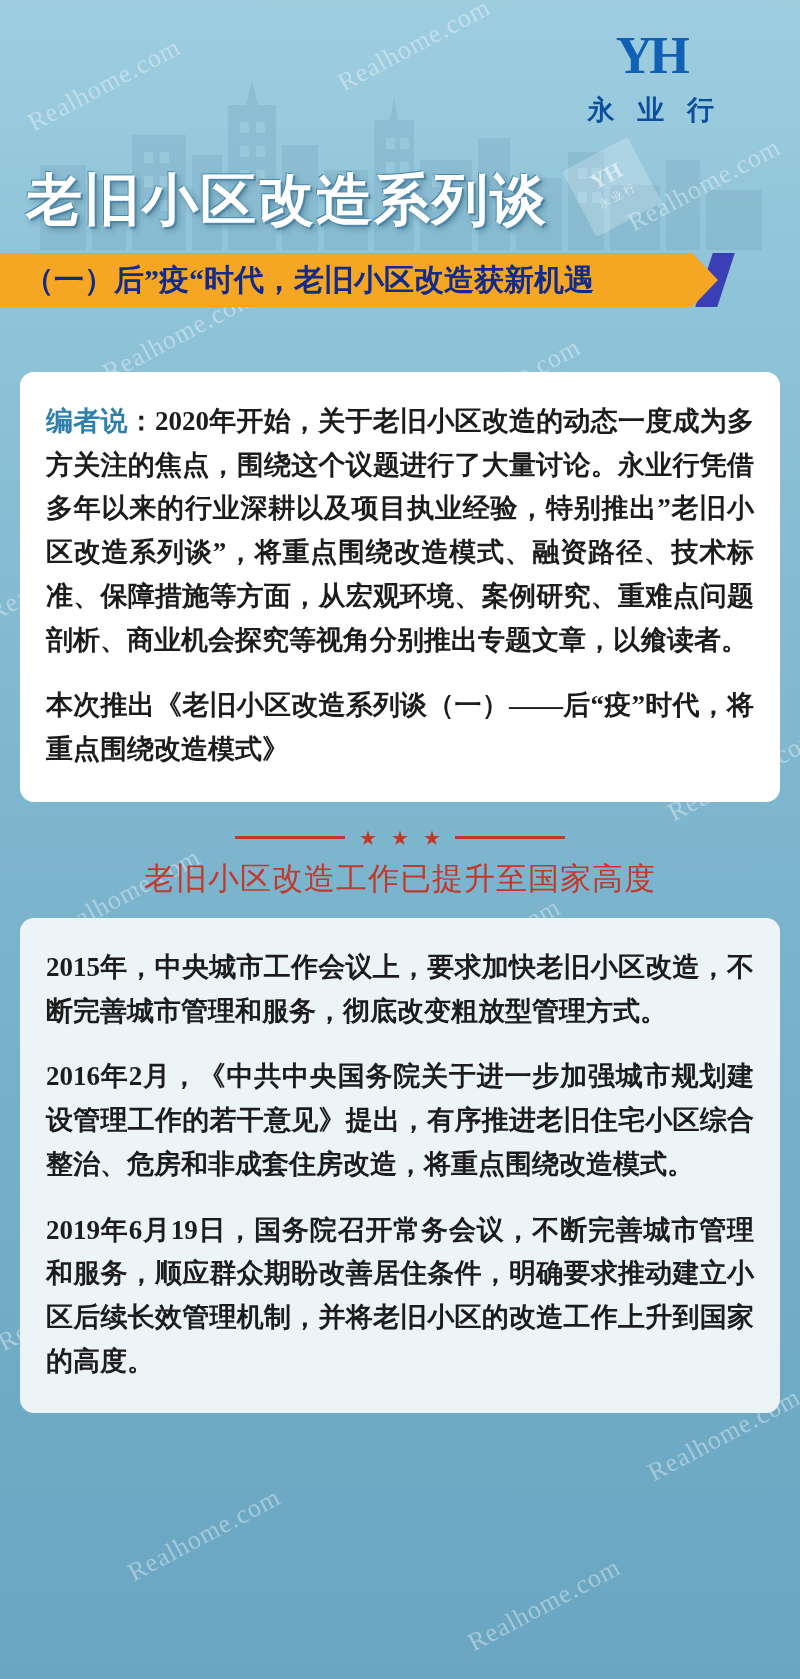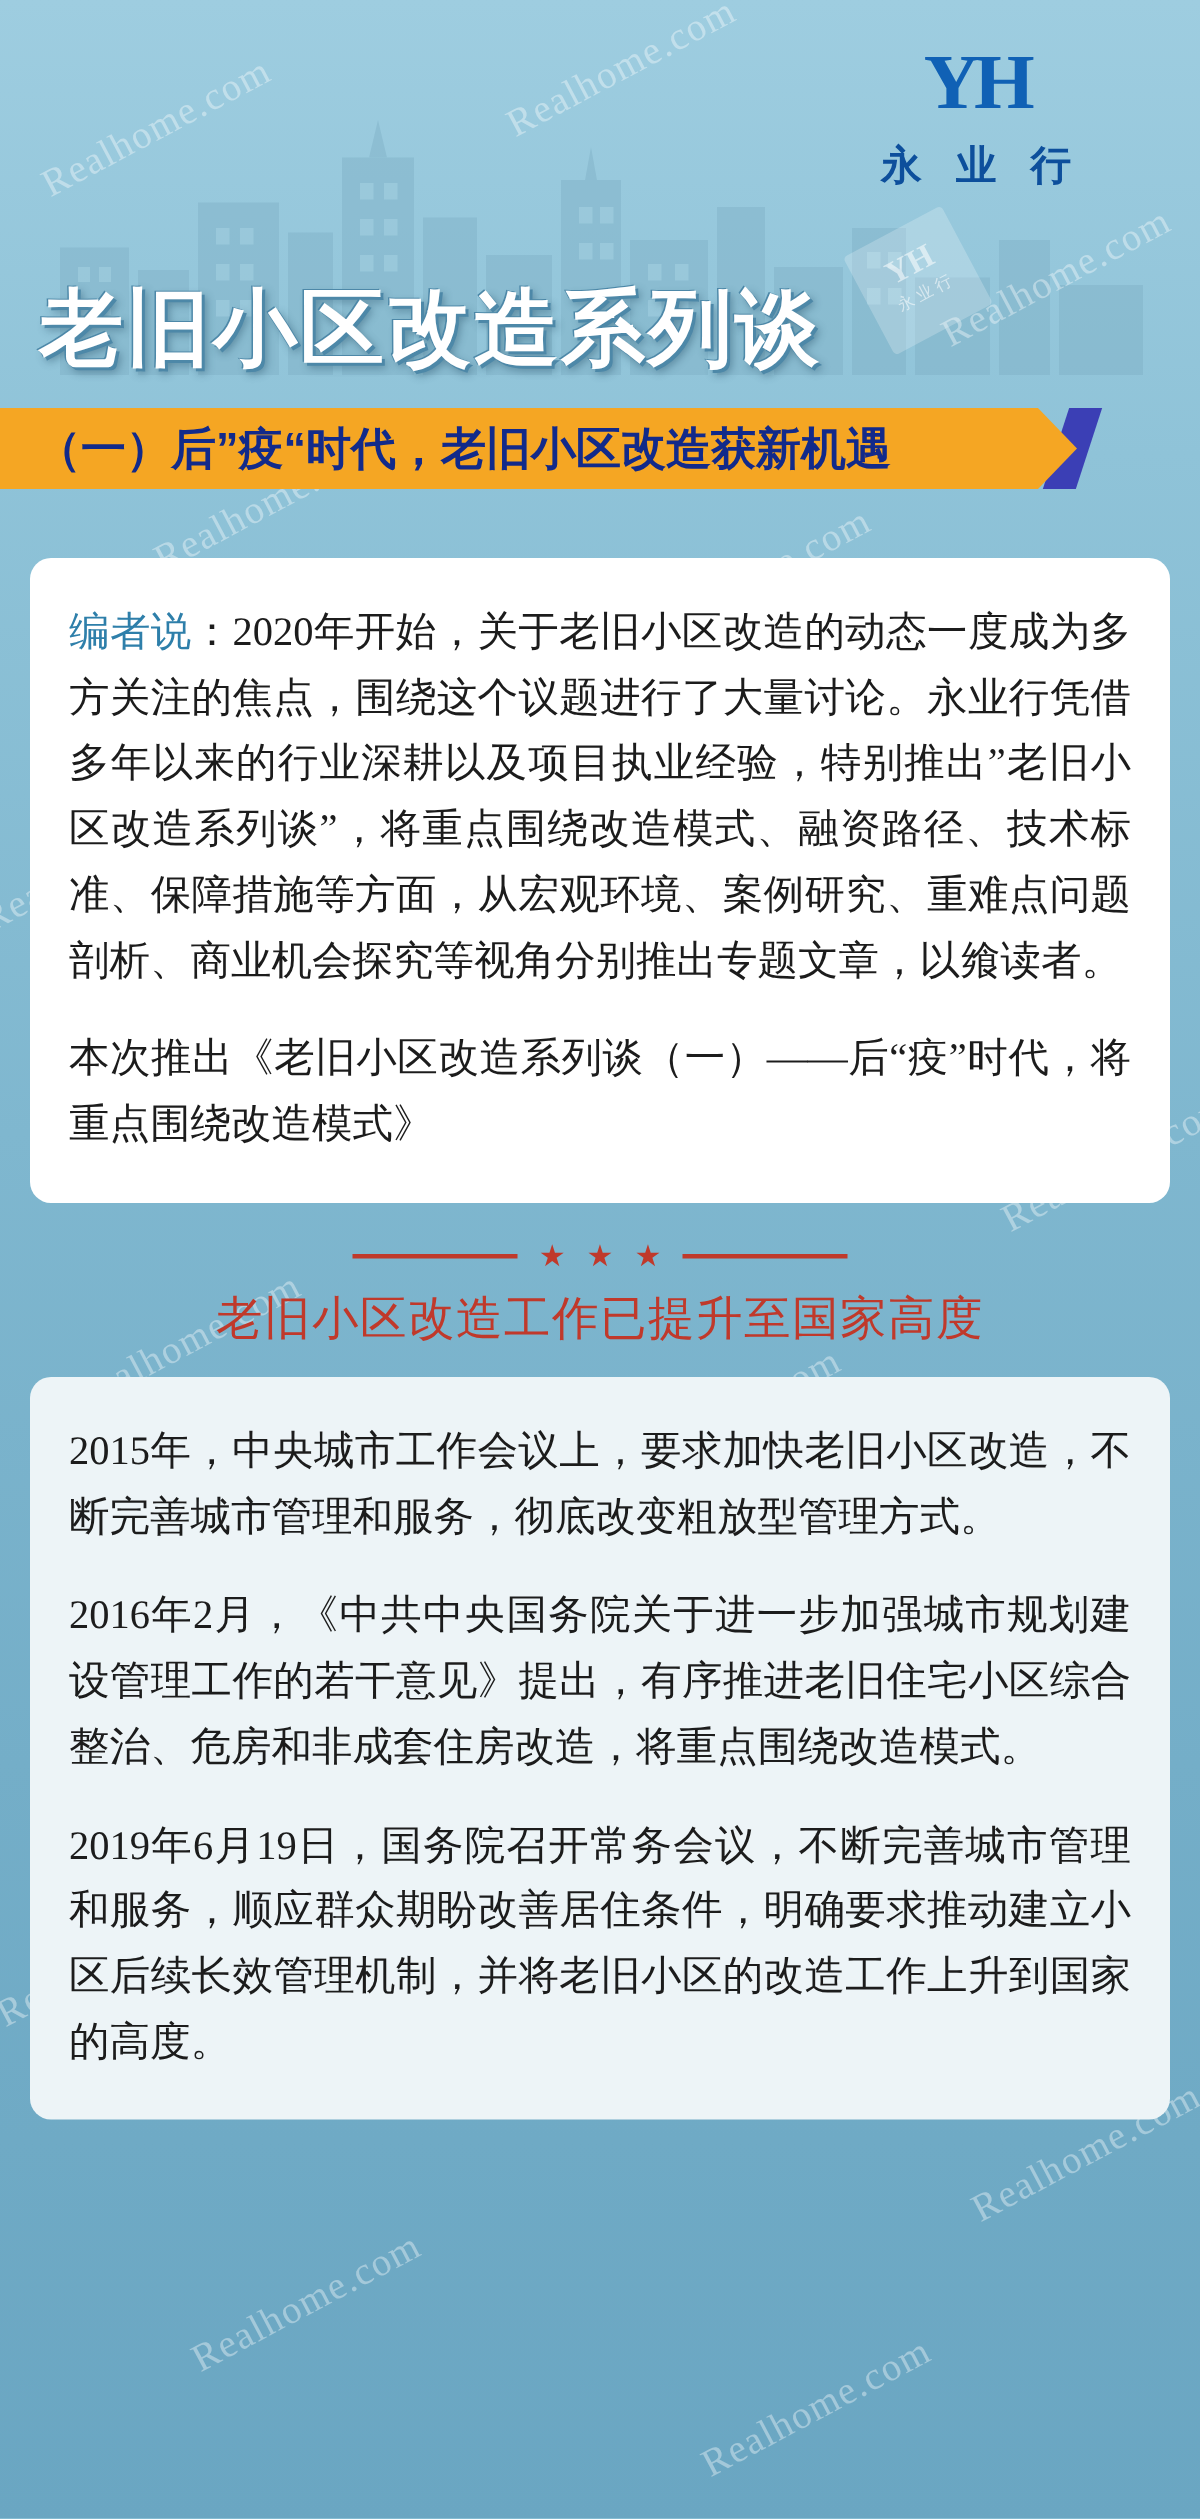--- a/index.html
+++ b/index.html
@@ -93,21 +93,21 @@
     font-weight: bold;
     color: #0d4f9c;
     letter-spacing: 8px;
     padding-left: 8px;
   }
 
   
   .title-wrap {
     position: absolute;
     left: 0;
-    top: 182px;
+    top: 163px;
     width: 660px;
     z-index: 12;
   }
   .main-title {
     font-family: "Liberation Serif", serif;
     font-size: 56px;
     font-weight: bold;
     color: #ffffff;
     letter-spacing: 2px;
     padding-left: 26px;
@@ -142,36 +142,37 @@
   .subtitle-bar .accent {
     position: absolute;
     right: -34px;
     top: 0;
     width: 22px;
     height: 54px;
     background: #3b3fb5;
     transform: skewX(-18deg);
   }
   .subtitle-text {
-    font-family: Liberation Sans, sans-serif;
+    font-family: Liberation Serif, serif;
     font-size: 30px;
     font-weight: bold;
     color: #122a8a;
     white-space: nowrap;
   }
 
   
   .card {
     position: relative;
     z-index: 11;
     margin: 0 20px;
     background: #ffffff;
     border-radius: 14px;
     box-sizing: border-box;
     padding: 28px 26px 30px 26px;
+    font-weight: bold;
   }
   .card.soft {
     background: #edf4f7;
     margin-left: 20px;
   }
   .card p {
     margin: 0 0 22px 0;
     font-family: "Liberation Serif", serif;
     font-size: 27px;
     line-height: 1.62;

